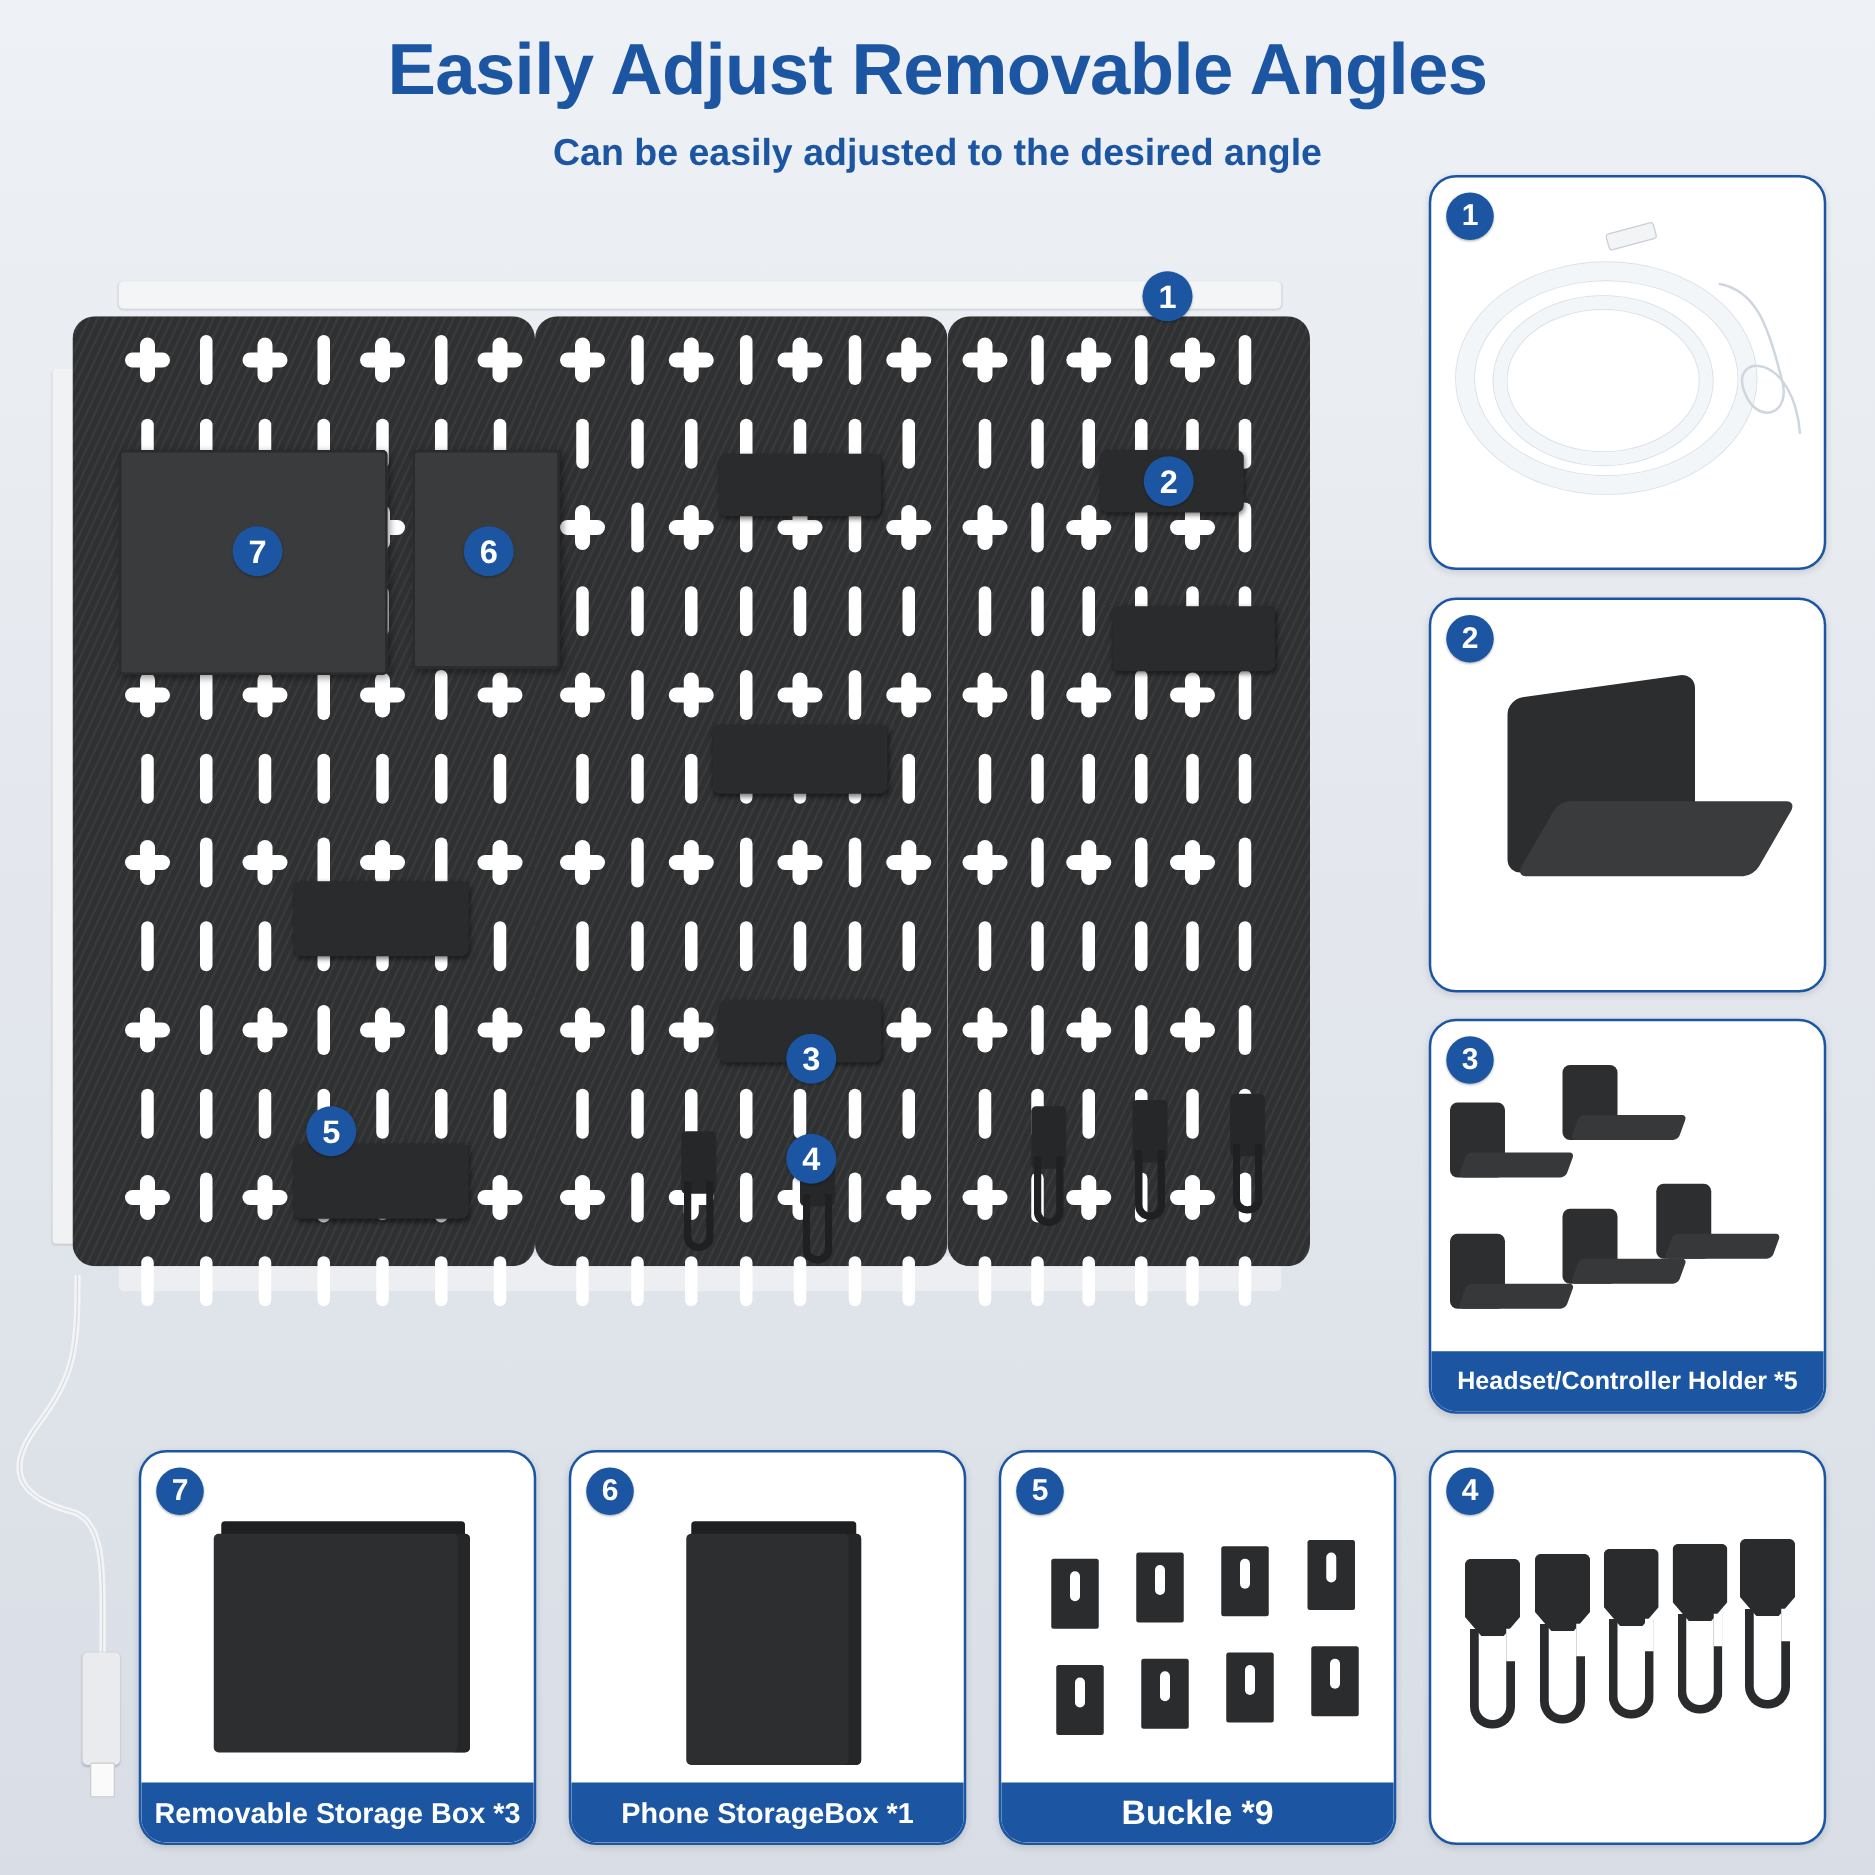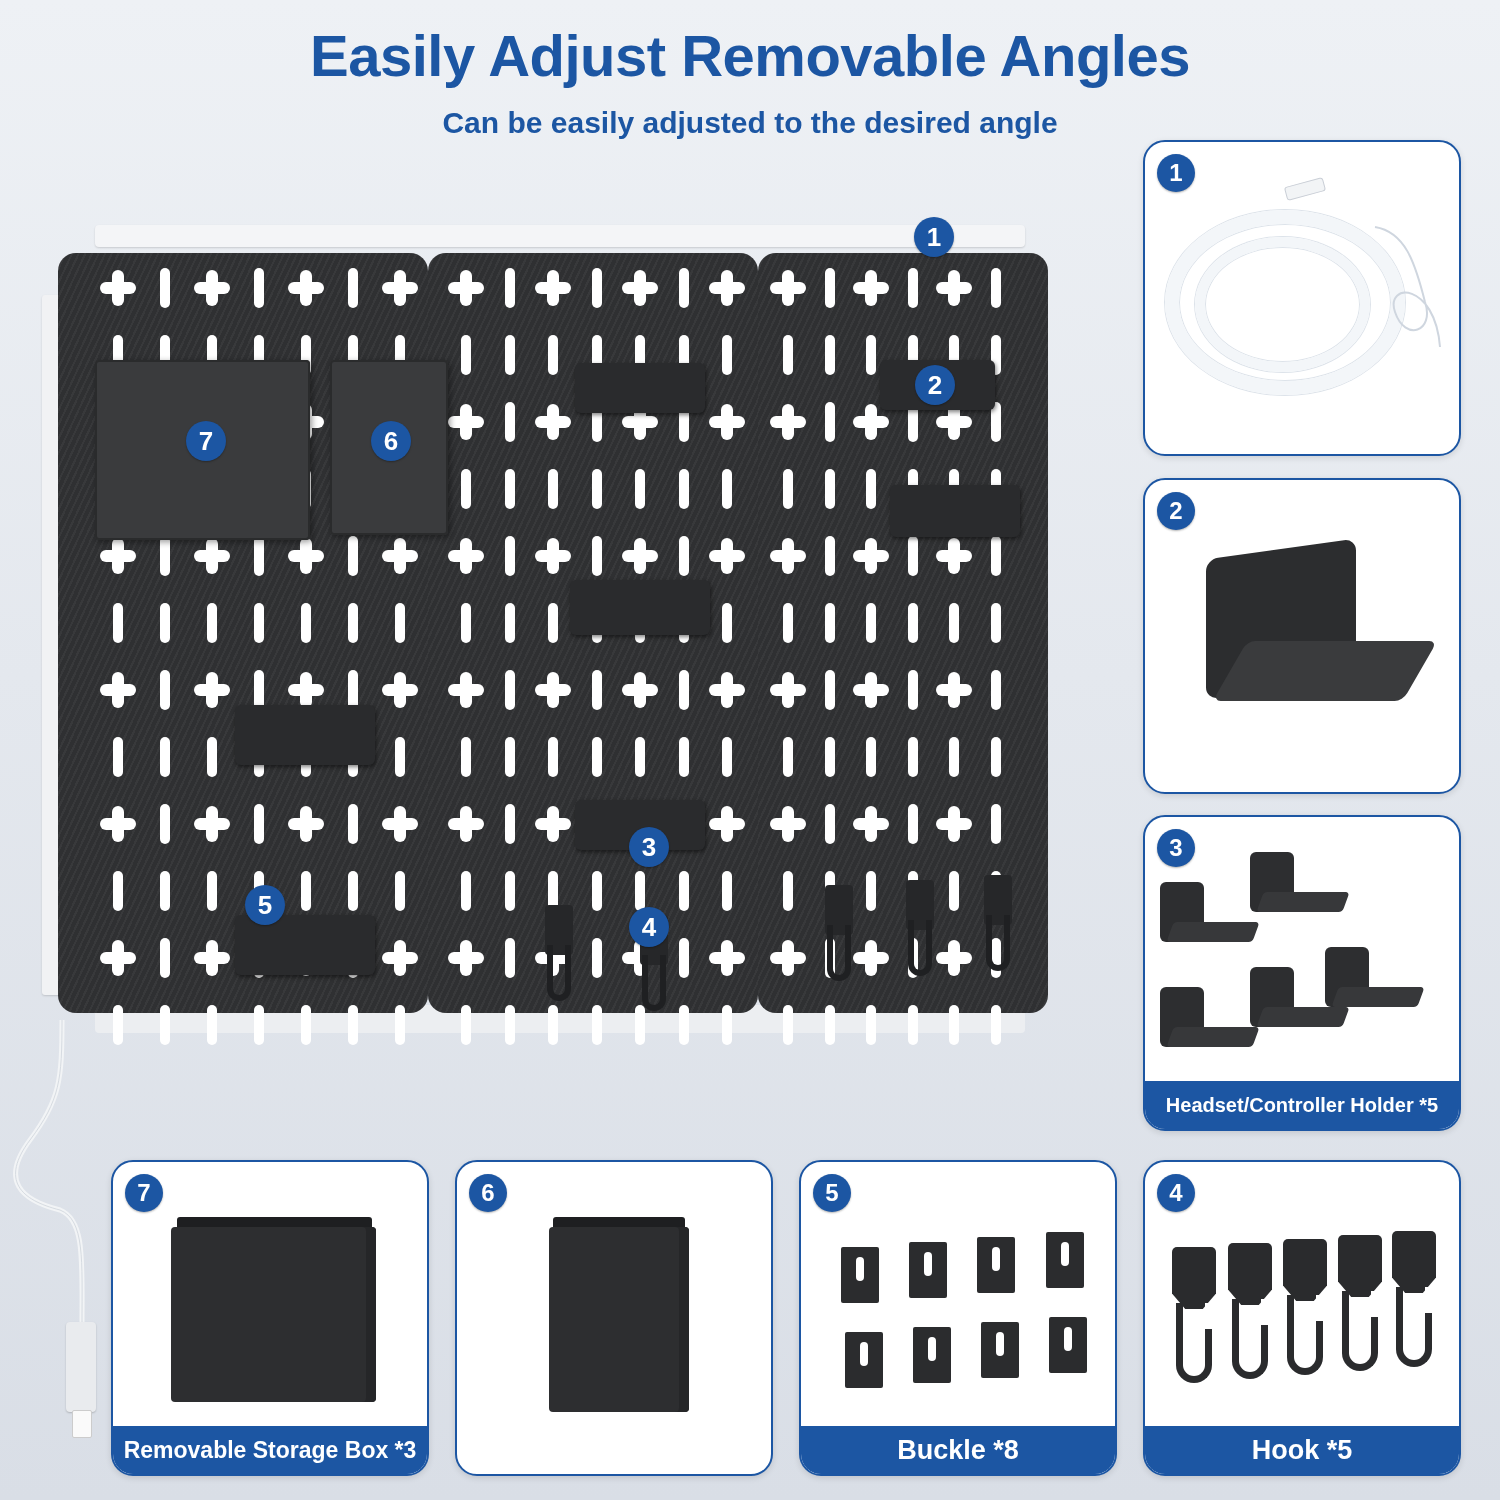--- a/index.html
+++ b/index.html
@@ -451,44 +451,44 @@
       </div>
     <div class="bighook" style="left:168px;top:13px;">
         <div class="head"></div>
         <div class="j"></div>
       </div>
     <div class="bighook" style="left:222px;top:9px;">
         <div class="head"></div>
         <div class="j"></div>
       </div>
   </div>
-  <div class="label">Hook *5</div>
 </div>
 
 <div class="card" style="left:799px;top:1160px;width:318px;height:316px;">
   <div class="badge">5</div>
   <div class="thumb" style="left:40px;top:60px;width:250px;height:180px;">
     <div class="buckle" style="left:0;top:25px;"></div>
     <div class="buckle" style="left:68px;top:20px;"></div>
     <div class="buckle" style="left:136px;top:15px;"></div>
     <div class="buckle" style="left:205px;top:10px;"></div>
     <div class="buckle" style="left:4px;top:110px;"></div>
     <div class="buckle" style="left:72px;top:105px;"></div>
     <div class="buckle" style="left:140px;top:100px;"></div>
     <div class="buckle" style="left:208px;top:95px;"></div>
   </div>
-  <div class="label">Buckle *8</div>
+  <div class="label">Buckle *9</div>
 </div>
 
 <div class="card" style="left:455px;top:1160px;width:318px;height:316px;">
   <div class="badge">6</div>
   <div class="thumb" style="left:92px;top:55px;width:145px;height:200px;">
     <div class="dkbox-top" style="left:4px;top:0;width:132px;height:22px;"></div>
     <div class="dkbox" style="left:0;top:10px;width:140px;height:185px;"></div>
   </div>
+  <div class="label mid">Phone StorageBox *1</div>
 </div>
 
 <div class="card" style="left:111px;top:1160px;width:318px;height:316px;">
   <div class="badge">7</div>
   <div class="thumb" style="left:58px;top:55px;width:210px;height:190px;">
     <div class="dkbox-top" style="left:6px;top:0;width:195px;height:24px;"></div>
     <div class="dkbox" style="left:0;top:10px;width:205px;height:175px;"></div>
   </div>
   <div class="label mid">Removable Storage Box *3</div>
 </div>

